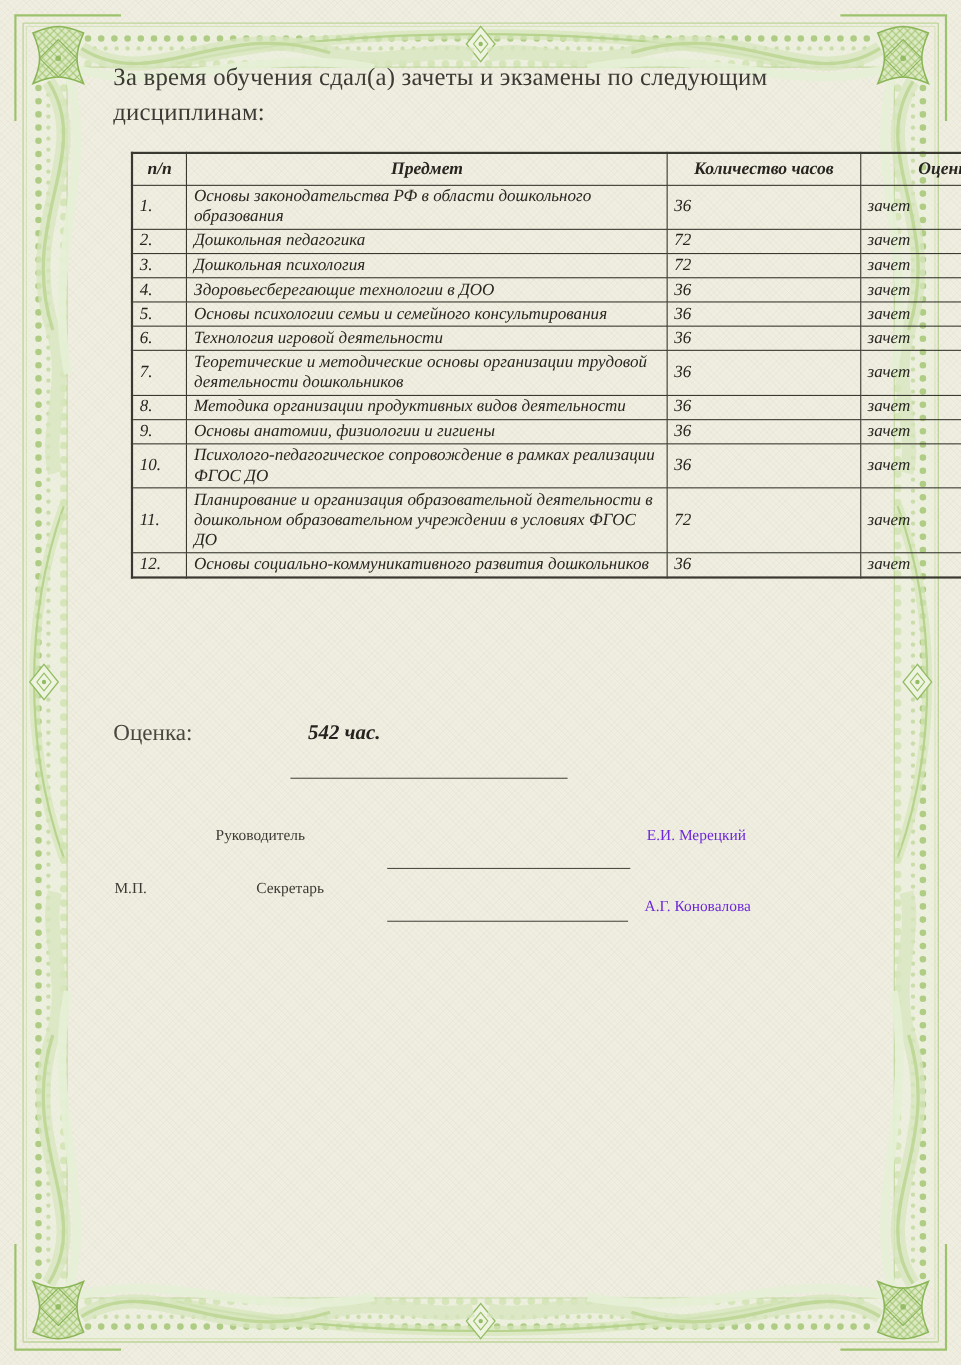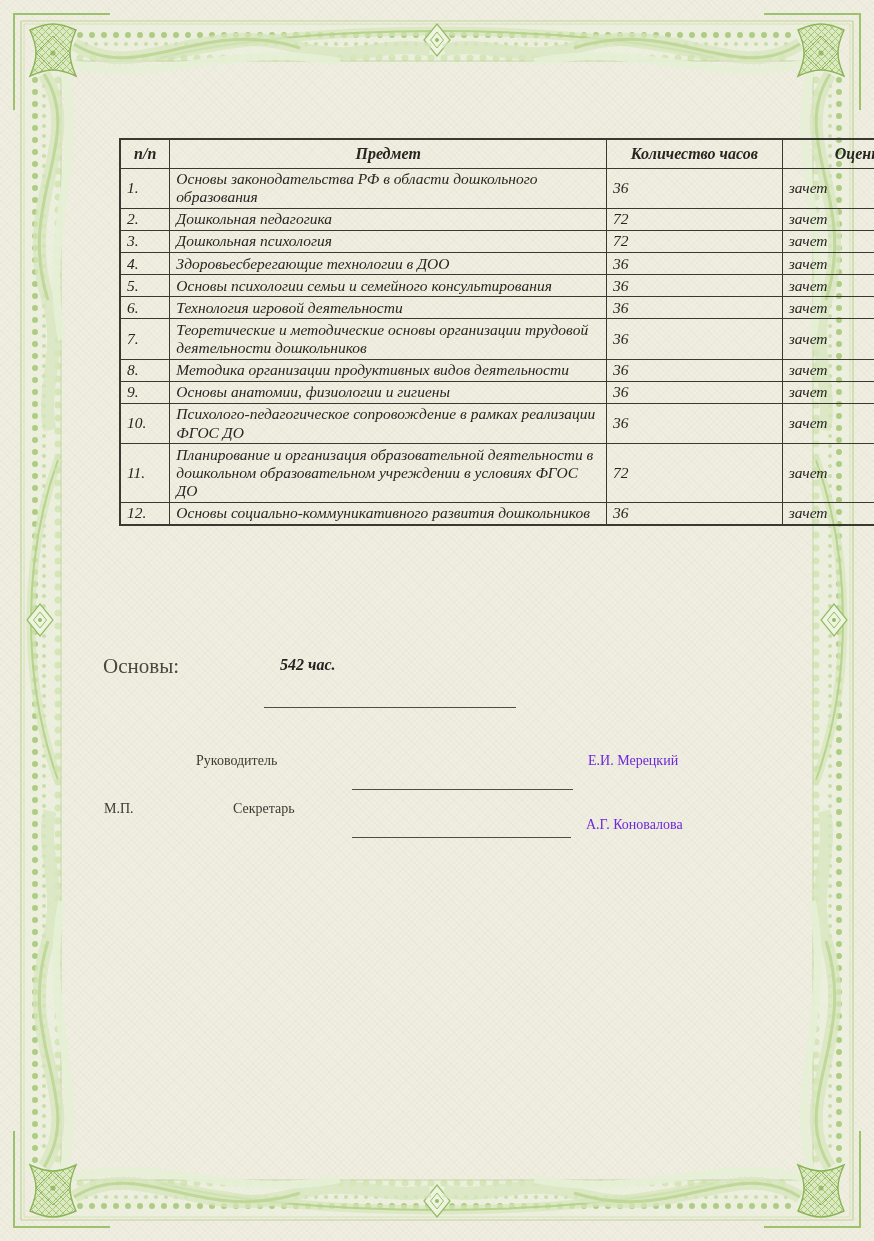--- a/index.html
+++ b/index.html
@@ -74,21 +74,21 @@
   table.subjects td {
     font-size: 15.5px;
     line-height: 1.17;
     padding: 1.5px 6px;
   }
   td.c-num { padding-left: 9px; }
   td.c-subj { padding-left: 8px; padding-right: 30px; }
   td.c-hours, td.c-grade { }
   .abs { position: absolute; white-space: nowrap; }
   .total-label { left: 103px; top: 654px; font-size: 21px; color: #494740; }
-  .total-value { left: 280px; top: 656px; font-size: 16px; font-style: italic; font-weight: 600; color: #24231f; }
+  .total-value { left: 280px; top: 656px; font-size: 19px; font-style: italic; font-weight: 600; color: #24231f; }
   .rule {
     position: absolute;
     border-top: 1.4px solid #4e4c45;
     height: 0;
   }
   .total-rule { left: 264px; top: 707px; width: 252px; }
   .sig-role, .sig-name, .sig-stamp { font-size: 14px; color: #3b3a34; }
   .sig-name { color: #6d28d9; }
   .sig1-role { left: 196px; top: 753px; }
   .sig1-rule { left: 352px; top: 789px; width: 221px; border-top-width: 1.2px; }
@@ -161,20 +161,21 @@
   <use href="#vband"></use>
   <use href="#vband" transform="translate(874,0) scale(-1,1)"></use>
   <use href="#corner"></use>
   <use href="#corner" transform="translate(874,0) scale(-1,1)"></use>
   <use href="#corner" transform="translate(0,1241) scale(1,-1)"></use>
   <use href="#corner" transform="translate(874,1241) scale(-1,-1)"></use>
 </svg>
 
 <div class="content">
 
+  <div class="title">За время обучения сдал(а) зачеты и экзамены по следующим дисциплинам:</div>
 
   <div class="table-wrap">
     <table class="subjects">
       <colgroup>
         <col style="width:42px">
         <col style="width:368px">
         <col style="width:148px">
         <col style="width:133px">
       </colgroup>
       <thead>
@@ -267,21 +268,21 @@
       <td class="c-num">12.</td>
       <td class="c-subj">Основы социально-коммуникативного развития дошкольников</td>
       <td class="c-hours">36</td>
       <td class="c-grade">зачет</td>
     </tr>
 
   </tbody>
     </table>
   </div>
 
-  <div class="abs total-label">Основы:</div>
+  <div class="abs total-label">Оценка:</div>
   <div class="abs total-value">542 час.</div>
   <div class="rule total-rule"></div>
 
   <div class="abs sig-role sig1-role">Руководитель</div>
   <div class="rule sig1-rule"></div>
   <div class="abs sig-name sig1-name">Е.И. Мерецкий</div>
 
   <div class="abs sig-stamp sig2-stamp">М.П.</div>
   <div class="abs sig-role sig2-role">Секретарь</div>
   <div class="rule sig2-rule"></div>

